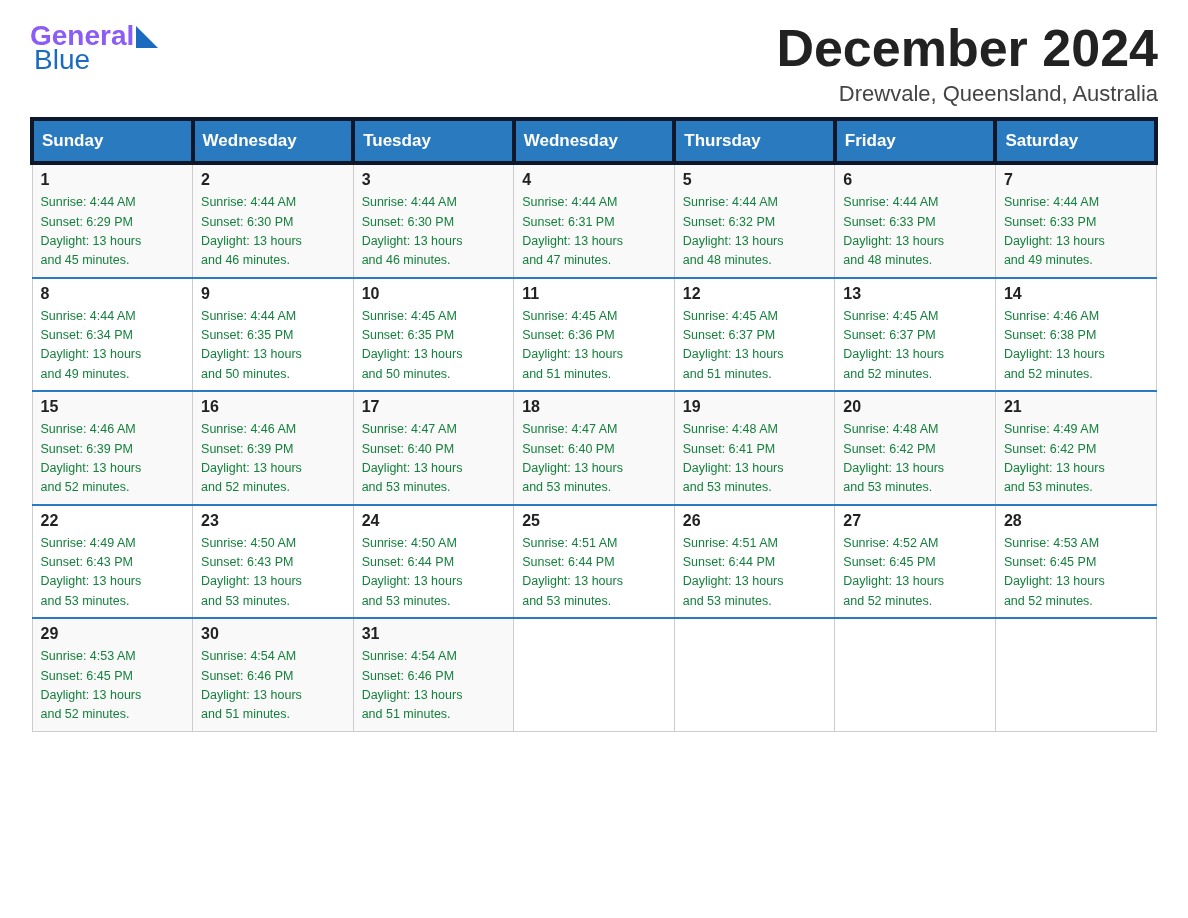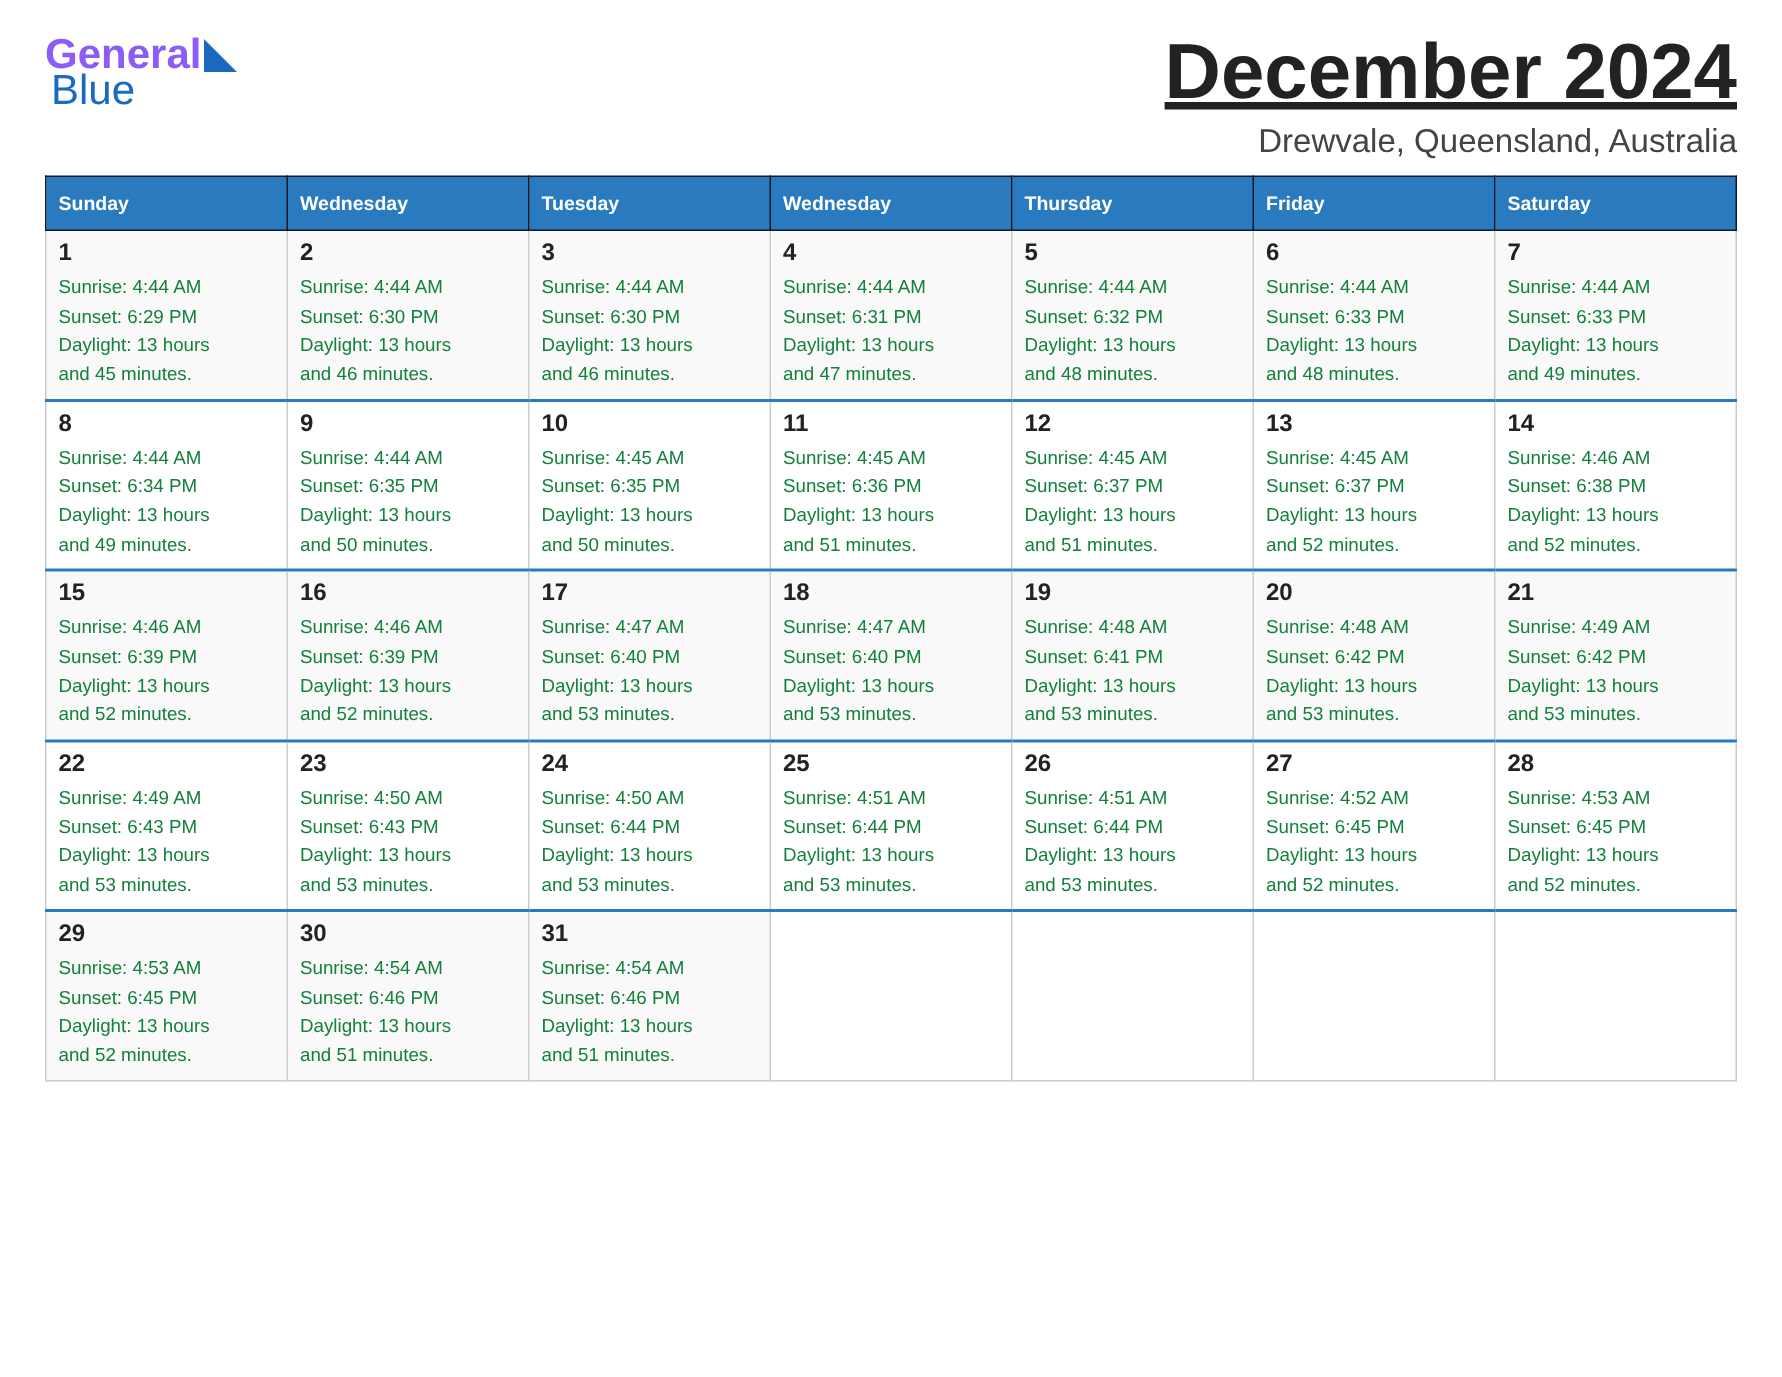--- a/index.html
+++ b/index.html
@@ -32,40 +32,39 @@
       color: #1a6bbf;
     }
     .title-block {
       text-align: right;
     }
     .month-title {
       font-size: 52px;
       font-weight: bold;
       color: #222;
       line-height: 1.1;
-      text-decoration: underline;
     }
     .location-title {
       font-size: 22px;
       color: #444;
       margin-top: 4px;
     }
     .calendar-table {
       width: 100%;
       border-collapse: collapse;
       margin-top: 10px;
     }
     .calendar-table th {
       background-color: #2a7abf;
       color: #fff;
-      font-size: 13px;
+      font-size: 17px;
       font-weight: bold;
       padding: 10px 8px;
       text-align: left;
-      border: 1px solid #0f172a;
+      border: 4px solid #0f172a;
     }
     .calendar-table td {
       vertical-align: top;
       padding: 6px 8px;
       border: 1px solid #ccc;
       width: calc(100% / 7);
       min-height: 100px;
       font-size: 12.5px;
       color: #222;
       background: #fff;

